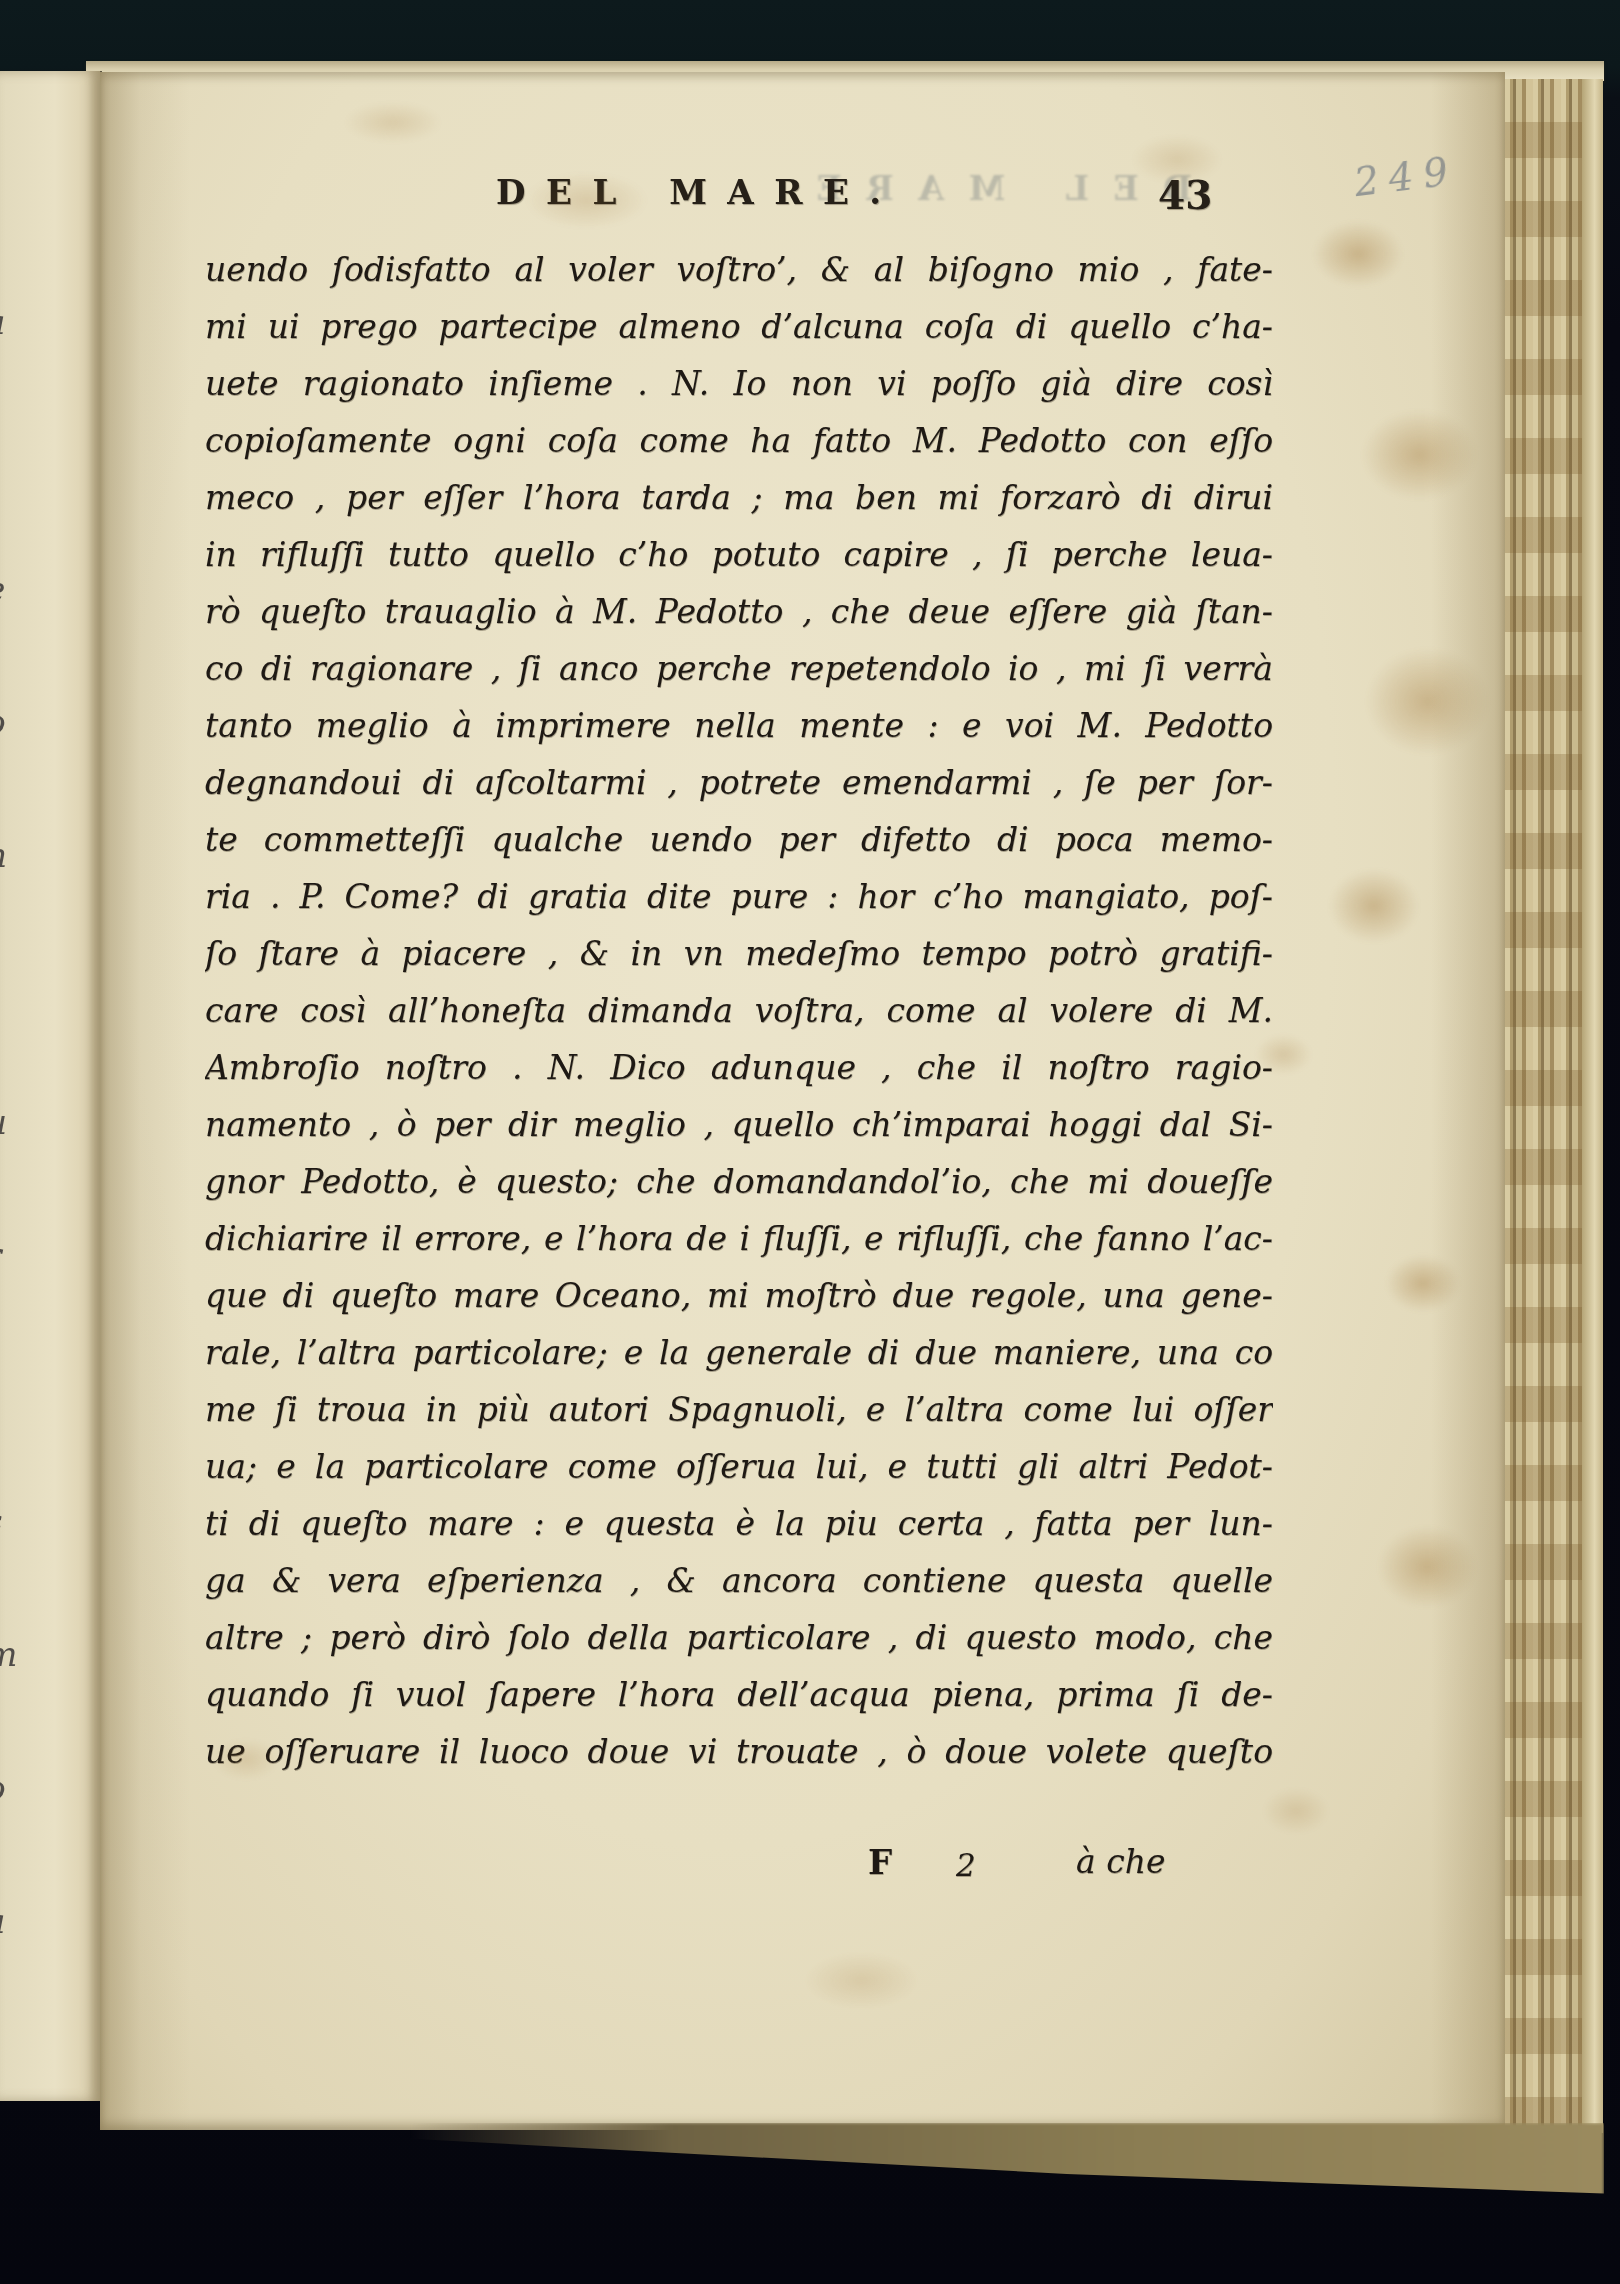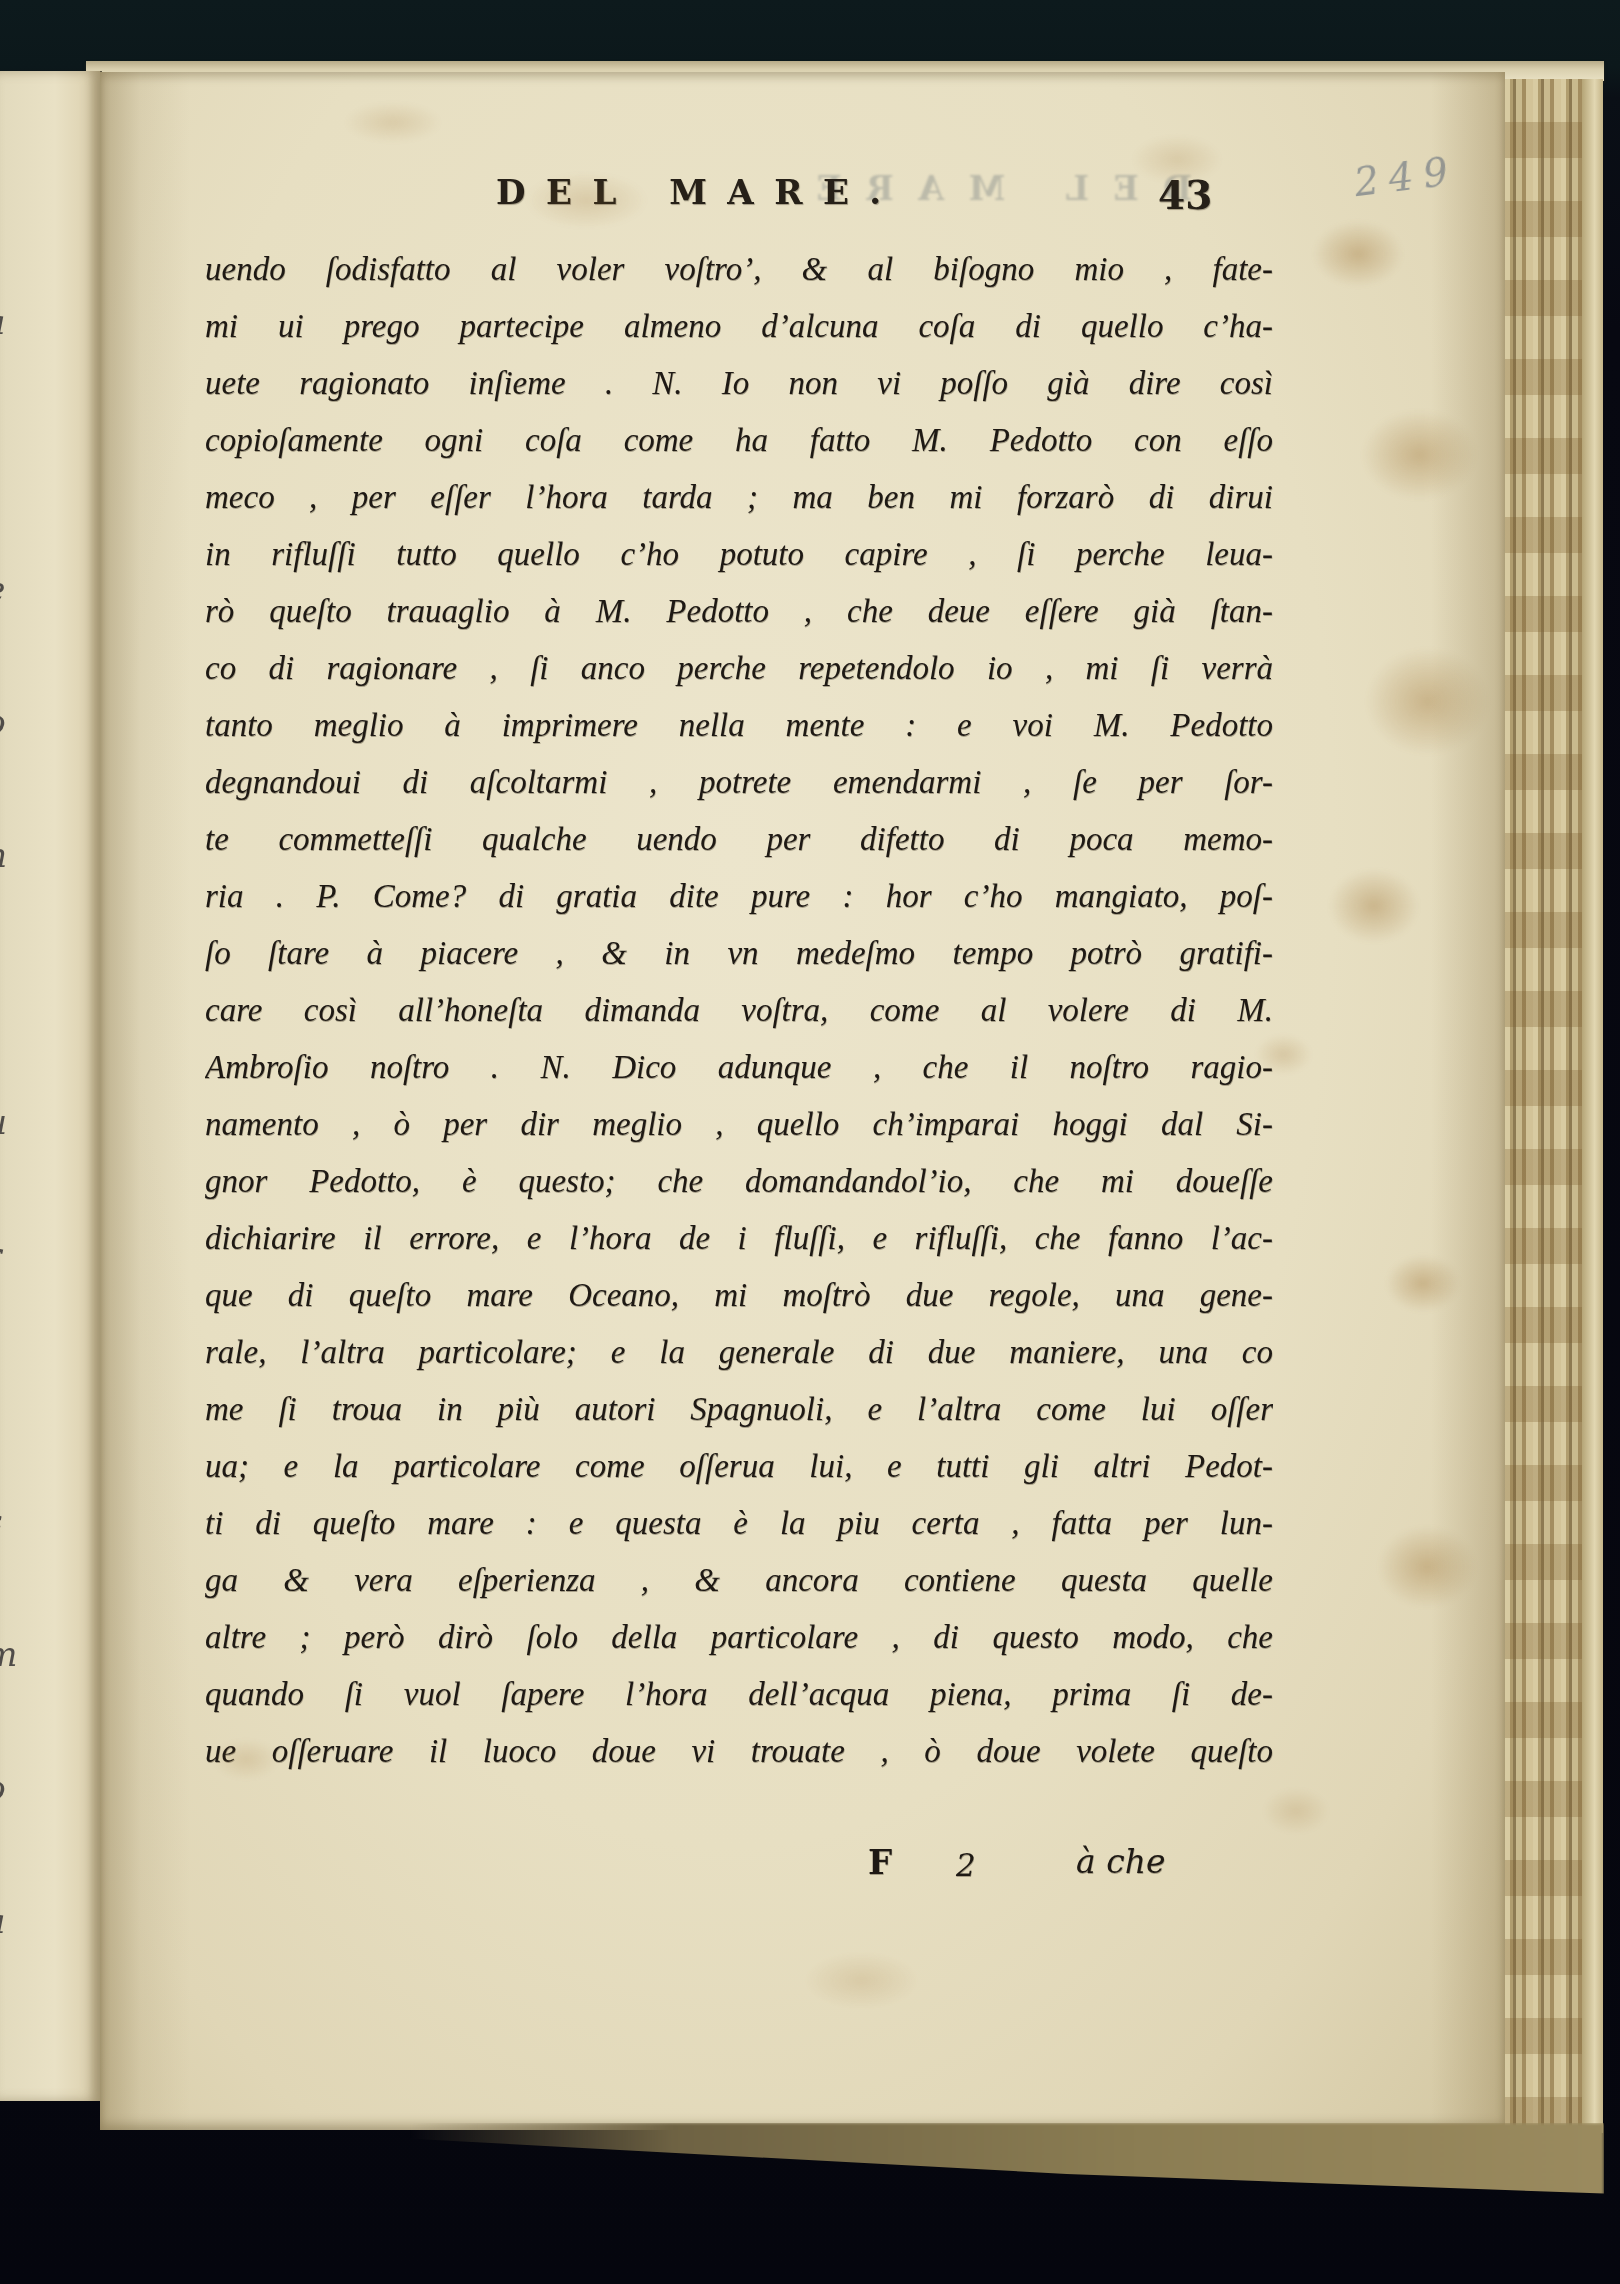--- a/index.html
+++ b/index.html
@@ -37,21 +37,21 @@
     font-weight:bold; font-size:34px; letter-spacing:20.5px; color:#262018;
     text-shadow:0.8px 0.8px 0.8px rgba(40,32,18,.35);margin-left:32px; }
   .page-number { position:absolute; left:1058px; top:100px;
     font-weight:bold; font-size:39px; color:#262018; text-shadow:0.8px 0.8px 0.8px rgba(40,32,18,.35); }
   .pencil-folio { position:absolute; left:1254px; top:82px;
     font-style:italic; font-size:39px; letter-spacing:9.8px; color:#82888c;
     transform:rotate(-7deg); opacity:.8; filter:blur(0.3px); }
   
   .text-block { position:absolute; left:105px; top:169px; width:1068px;
     font-style:italic; font-size:33px; color:#1e1914;
-    text-shadow:0.5px 0.7px 0.6px rgba(40,32,18,.34);font-family:Liberation Serif, serif; }
+    text-shadow:0.5px 0.7px 0.6px rgba(40,32,18,.34); }
   .line { height:57px; line-height:57px; overflow:hidden;
     text-align:justify; text-align-last:justify; }
   .sig-line { position:absolute; left:105px; top:1770px; width:1068px; height:57px;
     font-size:33px; color:#1e1914; text-shadow:0.5px 0.7px 0.6px rgba(40,32,18,.34); }
   .sig-gathering { position:absolute; left:663px; top:0; font-weight:bold; font-size:34px; }
   .sig-leaf { position:absolute; left:751px; top:4.9px; font-style:italic; font-size:31px; }
   .catchword { position:absolute; left:871px; top:0; font-style:italic; font-size:33px; }
   
   .spot { position:absolute; border-radius:50%; filter:blur(2.5px);
     background:radial-gradient(closest-side, rgba(150,104,38,.34), rgba(150,104,38,.14) 60%, rgba(150,104,38,0) 100%); }

